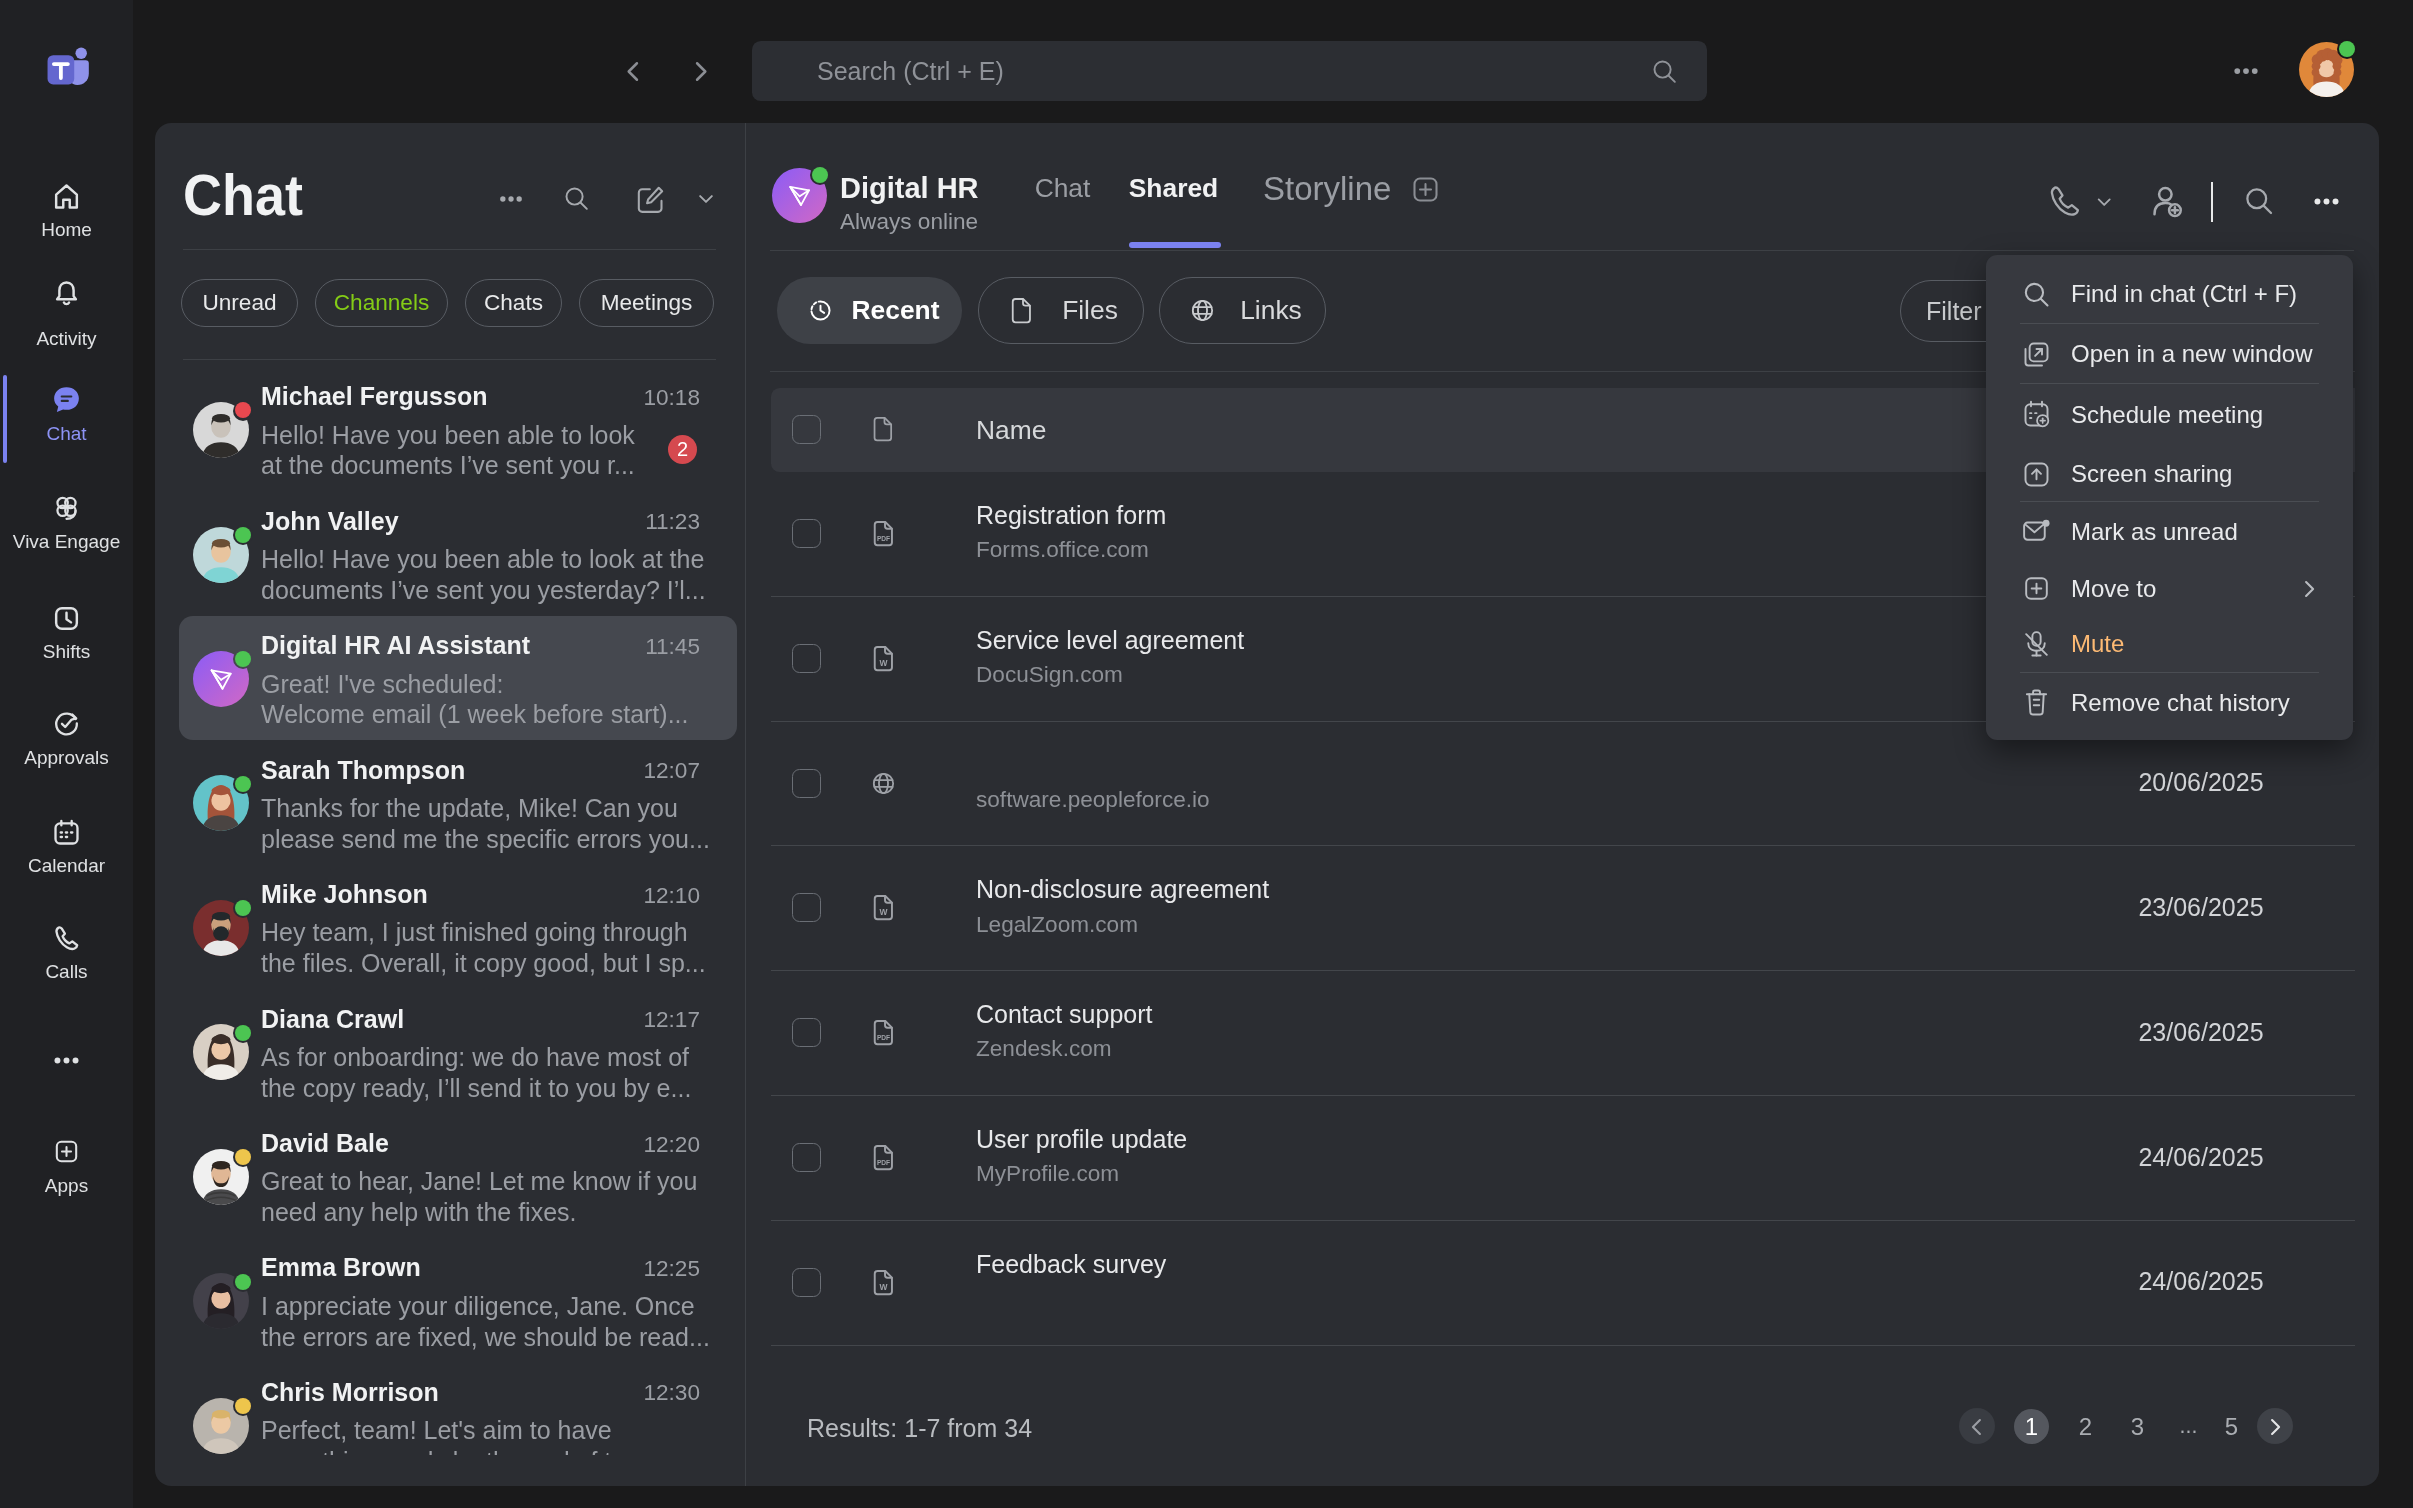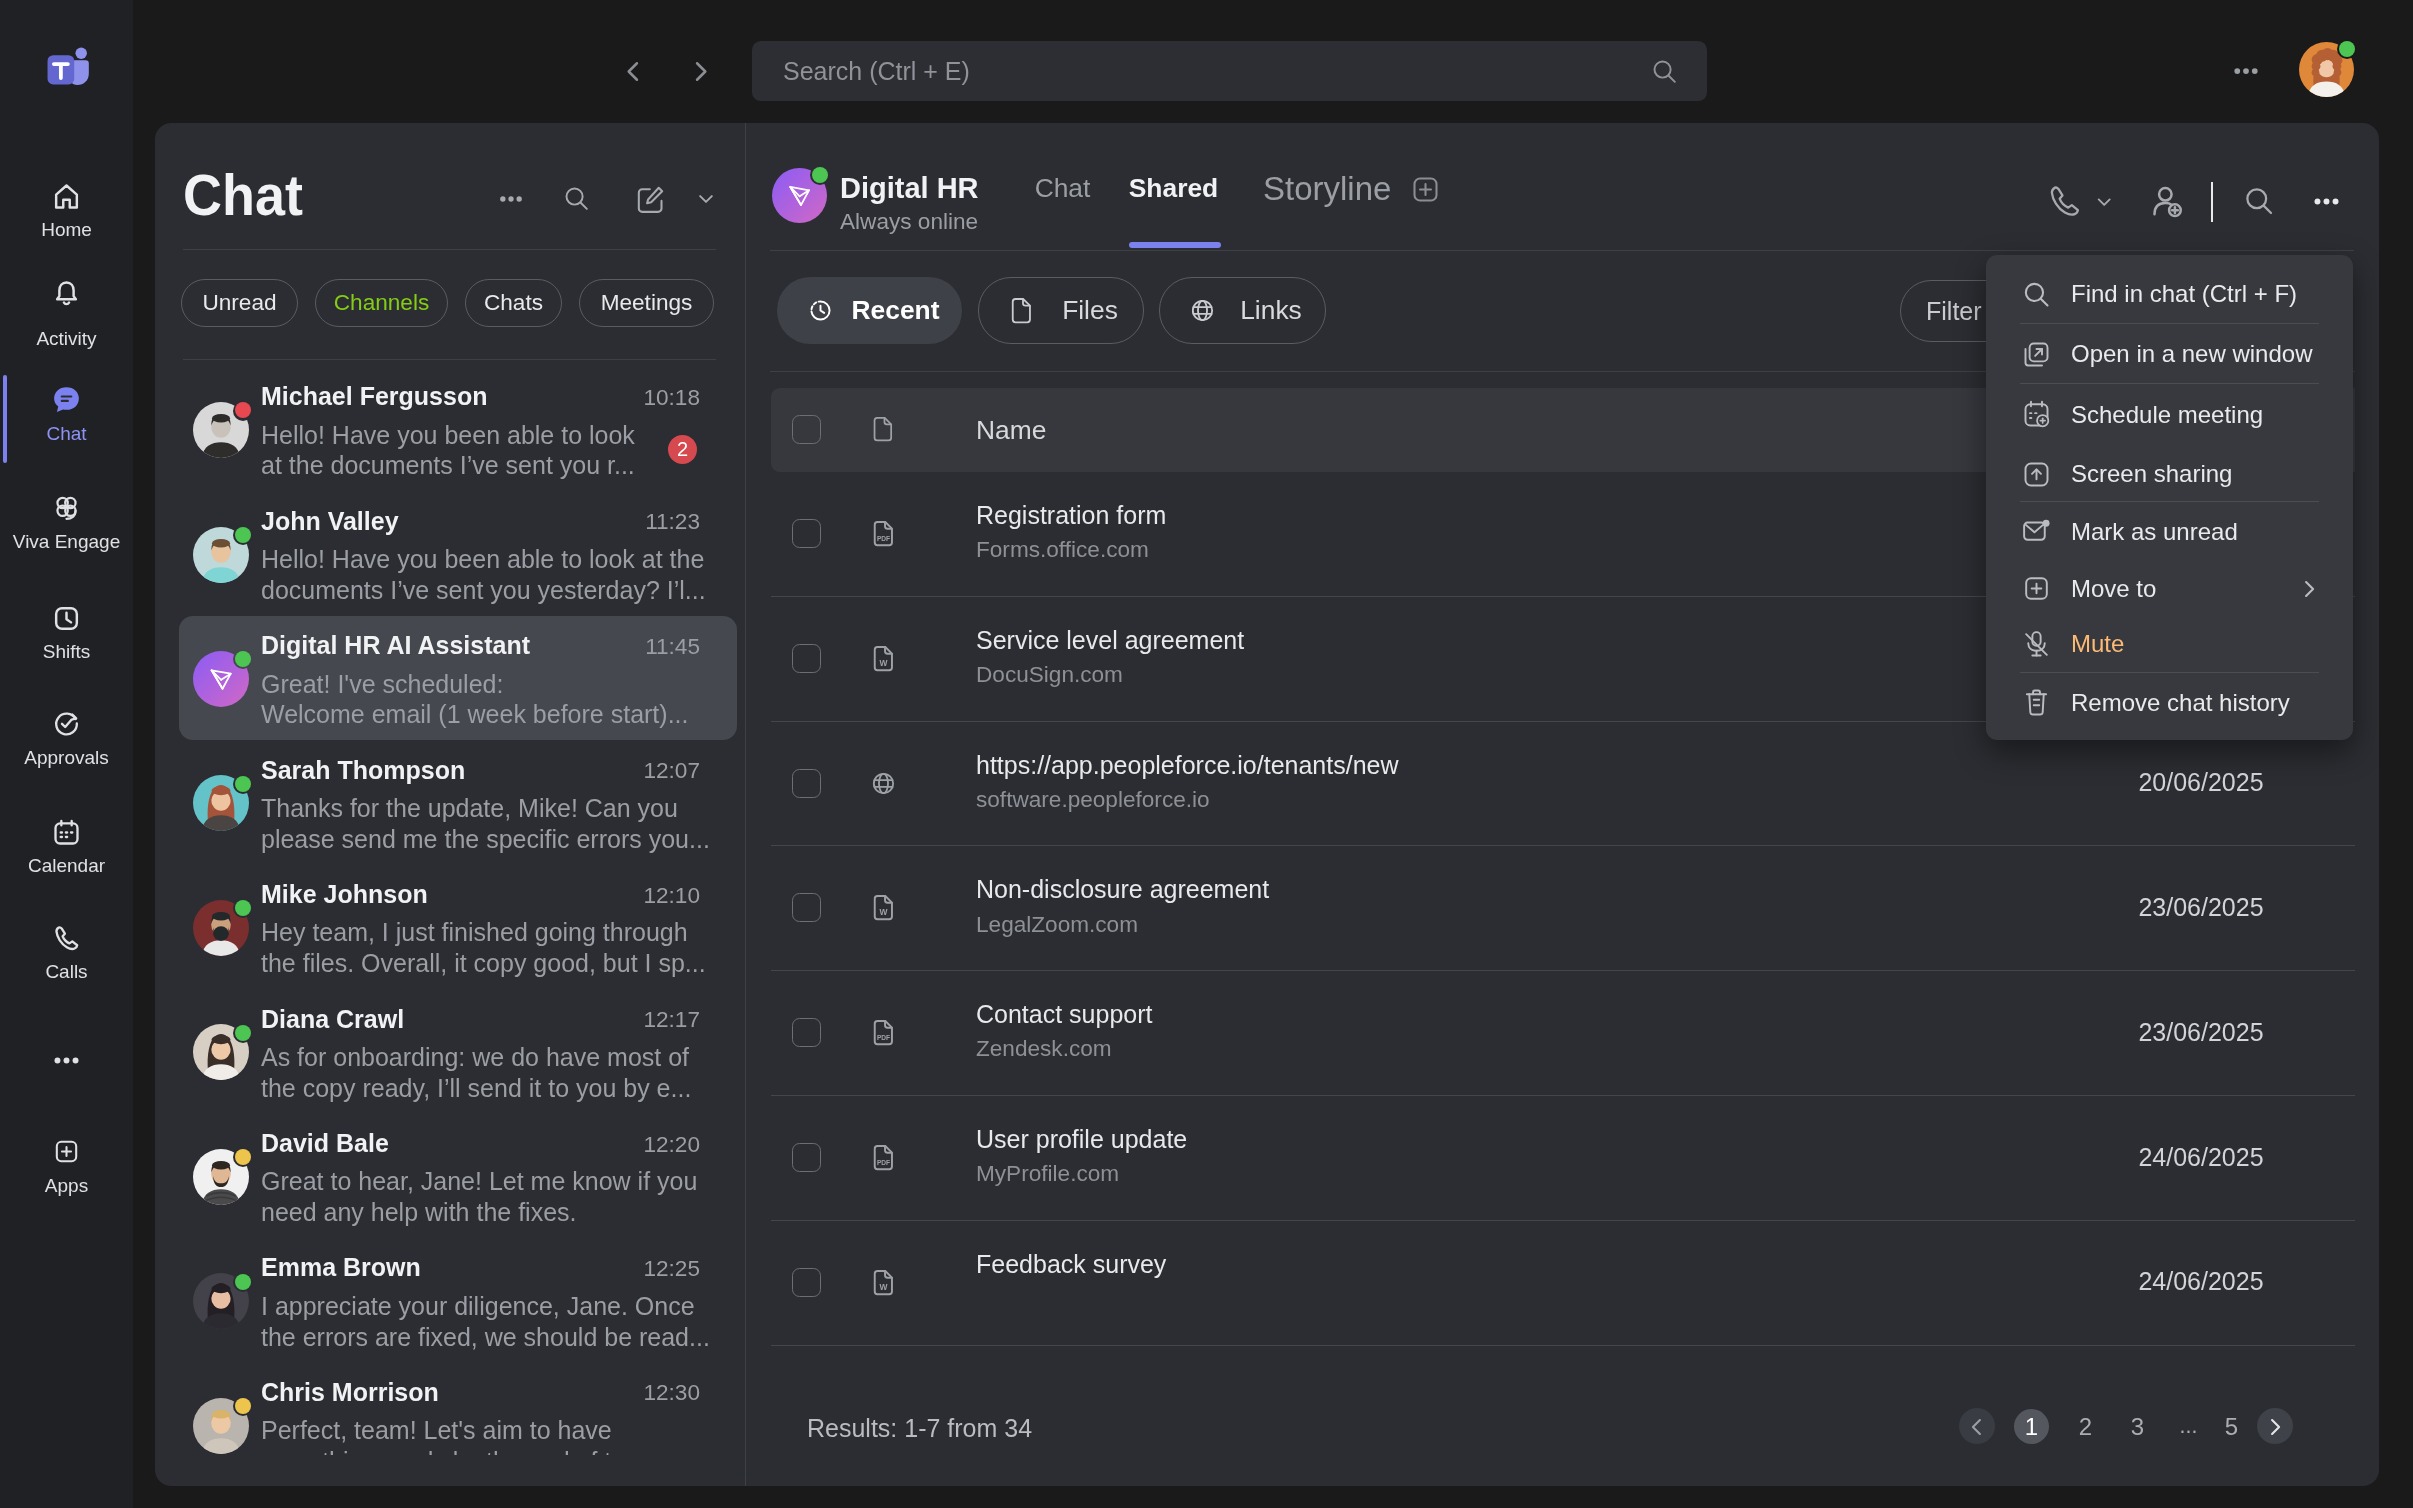--- a/index.html
+++ b/index.html
@@ -96,21 +96,21 @@
       <g stroke="#8b8e94" stroke-width="3.6" stroke-linecap="round" stroke-linejoin="round" fill="none">
         <path d="M29 12 L17 24 L29 36"></path>
       </g>
     </svg>
 <svg style="position:absolute;left:684px;top:55px;" width="33" height="33" viewBox="0 0 48 48" fill="none">
       <g stroke="#8b8e94" stroke-width="3.6" stroke-linecap="round" stroke-linejoin="round" fill="none">
         <path d="M19 12 L31 24 L19 36"></path>
       </g>
     </svg>
 <div style="position:absolute;left:752px;top:41px;width:955px;height:60px;background:#2c2e33;border-radius:8.8px;"></div>
-<div style="position:absolute;left:783px;top:41px;width:503px;height:60px;font-size:25px;color:#8f9298;font-weight:400;text-align:left;line-height:60px;white-space:nowrap;">Search (Ctrl + E)</div>
+<div style="position:absolute;left:817px;top:41px;width:503px;height:60px;font-size:25px;color:#8f9298;font-weight:400;text-align:left;line-height:60px;white-space:nowrap;">Search (Ctrl + E)</div>
 <svg style="position:absolute;left:1649px;top:56px;" width="31" height="31" viewBox="0 0 48 48" fill="none">
       <g stroke="#8f9298" stroke-width="3.0" stroke-linecap="round" stroke-linejoin="round" fill="none">
         <circle cx="21" cy="21" r="12.5"></circle>
         <path d="M30.5 30.5 L40 40"></path>
       </g>
     </svg>
 <svg style="position:absolute;left:2231px;top:56px;" width="30" height="30" viewBox="0 0 48 48" fill="none">
       <g fill="#9b9ea3">
         <circle cx="10" cy="24" r="4.6"></circle>
         <circle cx="24" cy="24" r="4.6"></circle>
@@ -499,21 +499,20 @@
 <div style="position:absolute;left:616px;top:598px;width:1584px;height:1.3px;background:#43464b;"></div>
 <div style="position:absolute;left:637px;top:646px;width:29px;height:29px;border:1.6px solid #6a6e75;border-radius:7.5px;"></div>
 <svg style="position:absolute;left:714px;top:646px;" width="29" height="29" viewBox="0 0 48 48" fill="none">
         <g stroke="#9ea1a7" stroke-width="3.0" stroke-linecap="round" stroke-linejoin="round" fill="none">
           <circle cx="24" cy="24" r="16"></circle>
           <ellipse cx="24" cy="24" rx="7.5" ry="16"></ellipse>
           <path d="M9 18.5 H39"></path>
           <path d="M9 29.5 H39"></path>
         </g>
       </svg>
-<div style="position:absolute;left:821px;top:627px;width:880px;height:31px;font-size:25px;color:#e8e9eb;font-weight:400;text-align:left;line-height:31px;white-space:nowrap;">https://app.peopleforce.io/tenants/new</div>
 <div style="position:absolute;left:821px;top:662px;width:880px;height:29px;font-size:22.6px;color:#8d9096;font-weight:400;text-align:left;line-height:29px;white-space:nowrap;">software.peopleforce.io</div>
 <div style="position:absolute;left:1955px;top:644px;width:182px;height:31px;font-size:25px;color:#d2d4d7;font-weight:400;text-align:center;line-height:31px;white-space:nowrap;">20/06/2025</div>
 <div style="position:absolute;left:616px;top:722px;width:1584px;height:1.3px;background:#43464b;"></div>
 <div style="position:absolute;left:637px;top:770px;width:29px;height:29px;border:1.6px solid #6a6e75;border-radius:7.5px;"></div>
 <svg style="position:absolute;left:714px;top:770px;" width="29" height="29" viewBox="0 0 48 48" fill="none">
         <g stroke="#9ea1a7" stroke-width="3.2" stroke-linecap="round" stroke-linejoin="round" fill="none">
           <path d="M14 5 H27 L38 16 V39 A4.5 4.5 0 0 1 33.5 43.5 H14 A4.5 4.5 0 0 1 9.5 39 V9.5 A4.5 4.5 0 0 1 14 5 Z"></path>
           <path d="M26.5 5.5 V12 A4 4 0 0 0 30.5 16 H37.5"></path>
         </g>
         <text x="24" y="36" font-family="Liberation Sans, sans-serif" font-size="14" font-weight="700" fill="#9ea1a7" text-anchor="middle">W</text>

